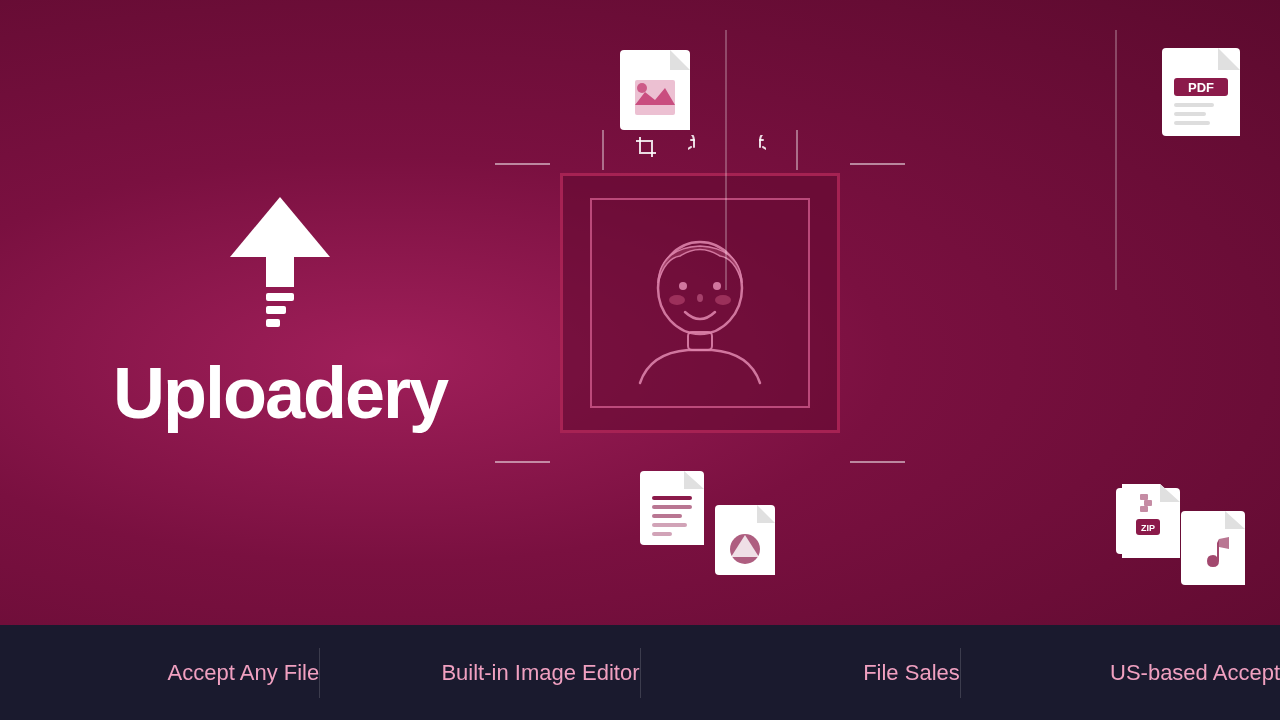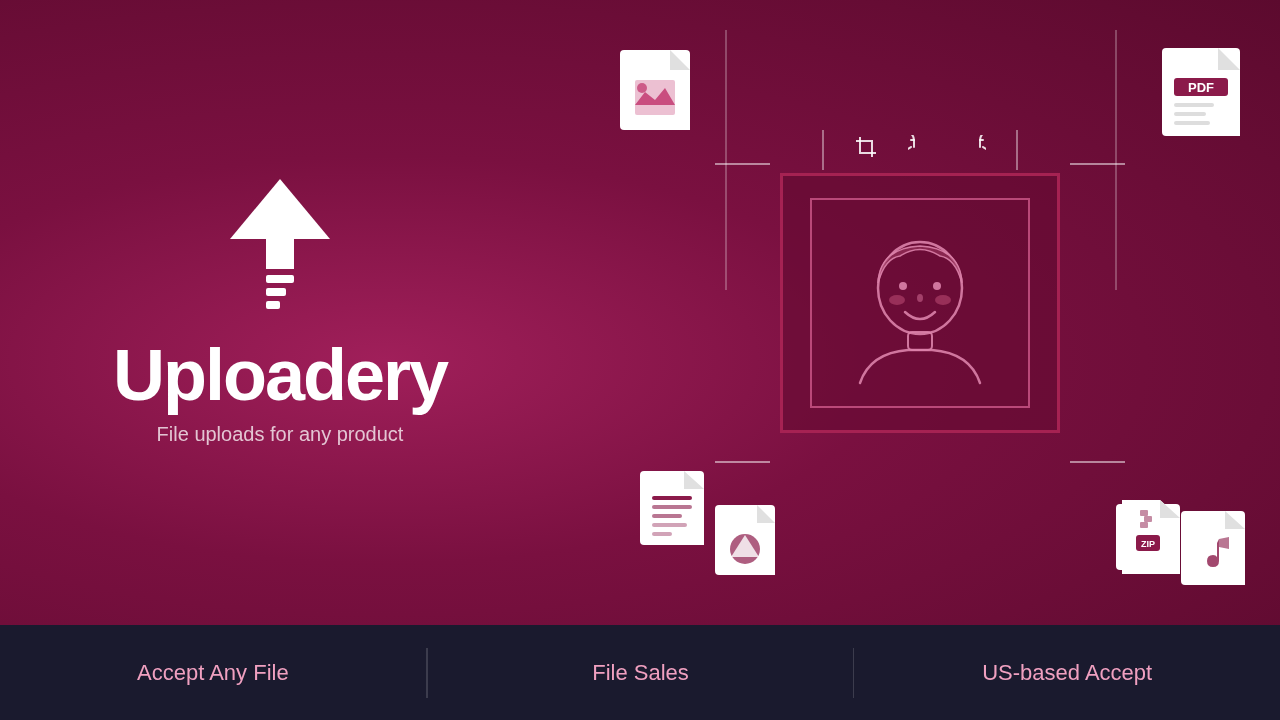--- a/index.html
+++ b/index.html
@@ -97,21 +97,21 @@
       color: rgba(255,255,255,0.75);
       margin-top: 12px;
       font-weight: 300;
     }
 
     
     .right-panel {
       flex: 1;
       display: flex;
       align-items: center;
-      justify-content: center;
+      justify-content: flex-start;
       position: relative;
     }
 
     
     .file-icon {
       position: absolute;
       background: white;
       border-radius: 4px;
       display: flex;
       align-items: center;
@@ -141,21 +141,21 @@
     }
 
     .file-icon-svg {
       bottom: 50px;
       left: 155px;
       width: 60px;
       height: 70px;
     }
 
     .file-icon-zip {
-      bottom: 55px;
+      bottom: 71px;
       right: 100px;
       width: 64px;
       height: 66px;
     }
 
     .file-icon-music {
       bottom: 40px;
       right: 35px;
       width: 64px;
       height: 74px;
@@ -232,21 +232,21 @@
       display: flex;
       align-items: center;
       justify-content: space-around;
       position: relative;
       z-index: 2;
     }
 
     .bottom-feature {
       display: flex;
       align-items: center;
-      justify-content: center;
+      justify-content: flex-end;
       flex: 1;
     }
 
     .feature-label {
       font-size: 22px;
       font-weight: 500;
       color: #f0a0c0;
     }
 
     .bottom-divider {
@@ -267,21 +267,20 @@
       <div class="upload-icon">
         <div class="upload-arrow"></div>
         <div class="upload-shaft"></div>
         <div class="upload-dots">
           <div class="upload-dot"></div>
           <div class="upload-dot"></div>
           <div class="upload-dot"></div>
         </div>
       </div>
       <div class="brand-name">Uploadery</div>
-      <div class="brand-tagline">File uploads for any product</div>
     </div>
 
     <div class="right-panel">
 
       <div class="file-icon file-icon-image">
         <svg width="70" height="80" viewBox="0 0 70 80" fill="none">
           <path d="M8 0 H50 L70 20 V80 H8 Z" fill="white"></path>
           <path d="M50 0 L70 20 H50 Z" fill="#e0e0e0"></path>
           <rect x="15" y="30" width="40" height="35" rx="2" fill="#c0306a" opacity="0.3"></rect>
           <circle cx="22" cy="38" r="5" fill="#c0306a" opacity="0.7"></circle>
@@ -404,20 +403,23 @@
       <div style="position:absolute; left: calc(50% + 195px); top: 30px; width: 2px; height: 260px; background: rgba(255,255,255,0.25);"></div>
 
     </div>
   </div>
 
   <div class="bottom-bar">
     <div class="bottom-feature">
       <span class="feature-label">Accept Any File</span>
     </div>
     <div class="bottom-divider"></div>
+    <div class="bottom-feature">
+      <span class="feature-label">Built-in Image Editor</span>
+    </div>
     <div class="bottom-divider"></div>
     <div class="bottom-feature">
       <span class="feature-label">File Sales</span>
     </div>
     <div class="bottom-divider"></div>
     <div class="bottom-feature">
       <span class="feature-label">US-based Accept</span>
     </div>
   </div>
 </div>

